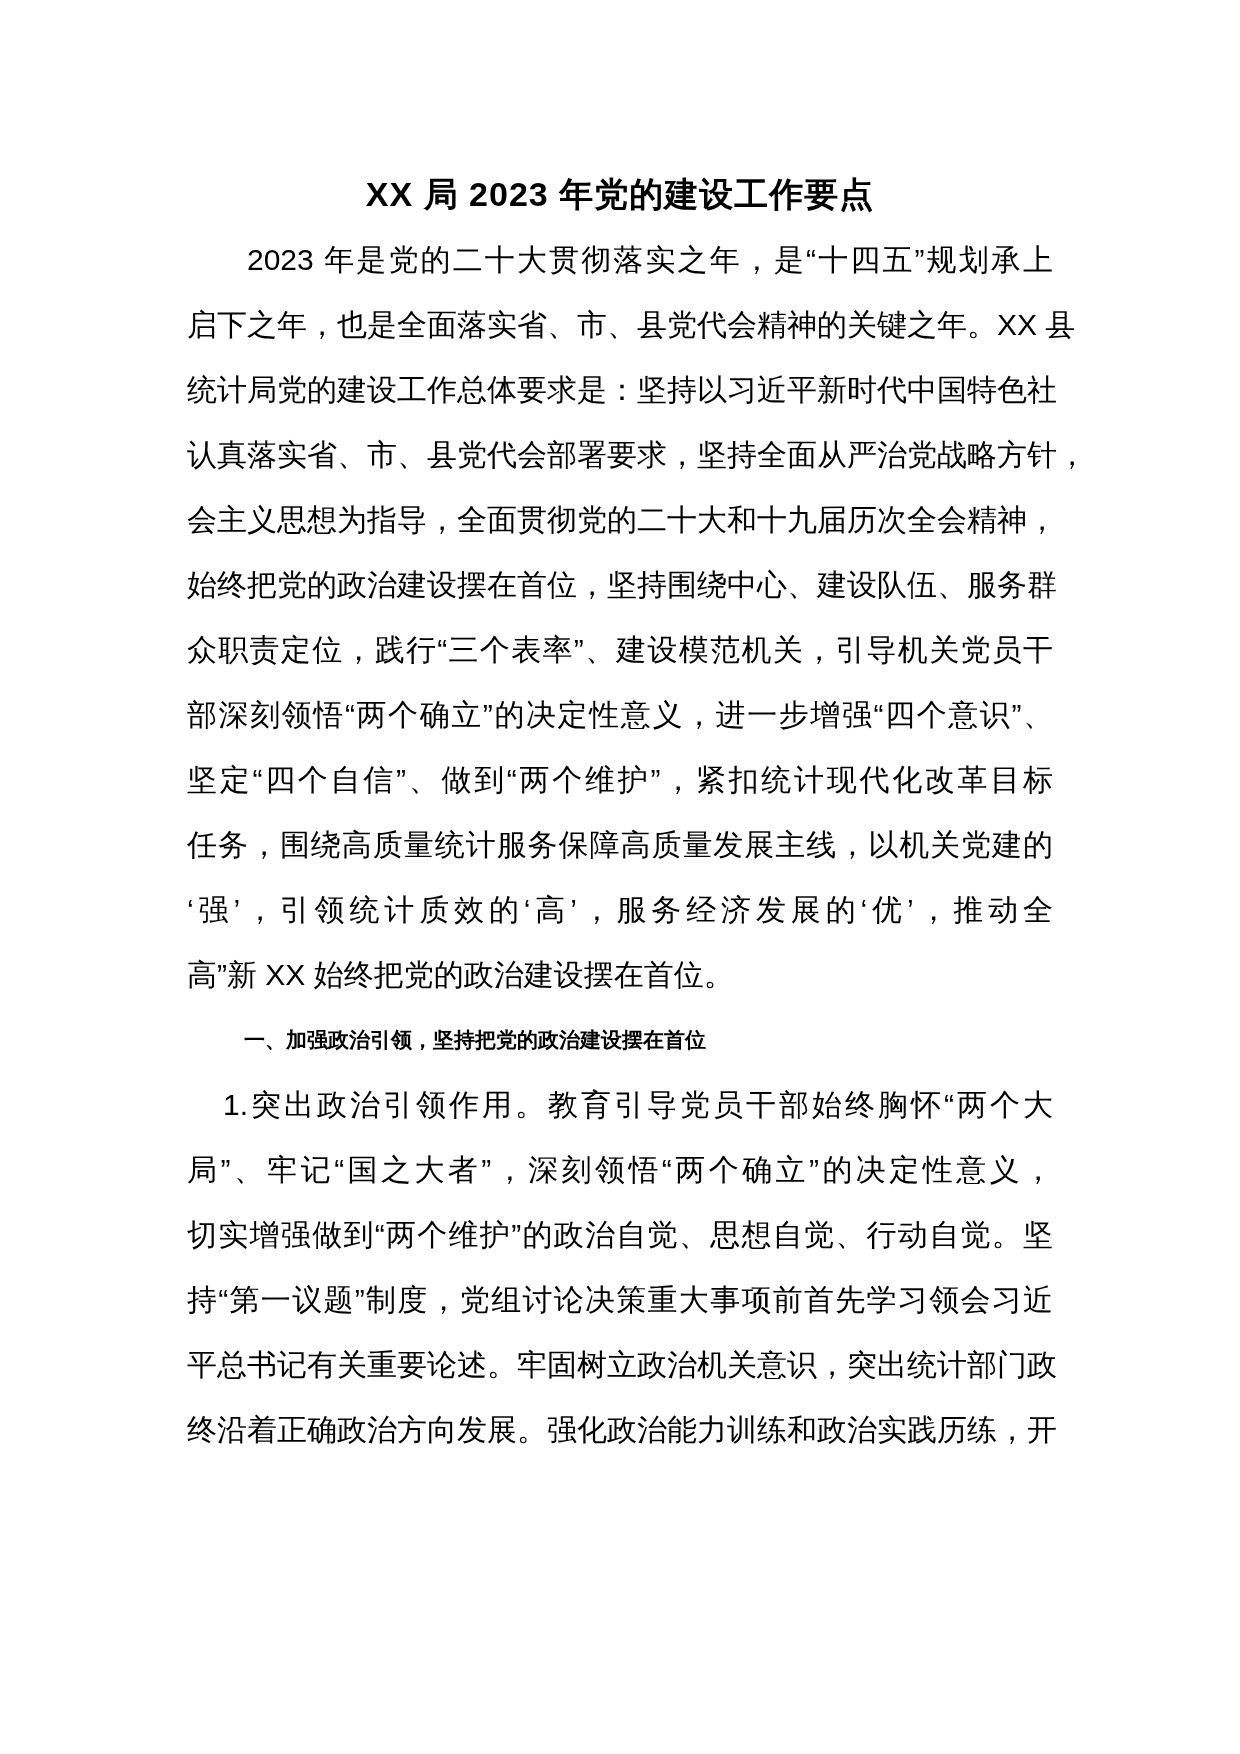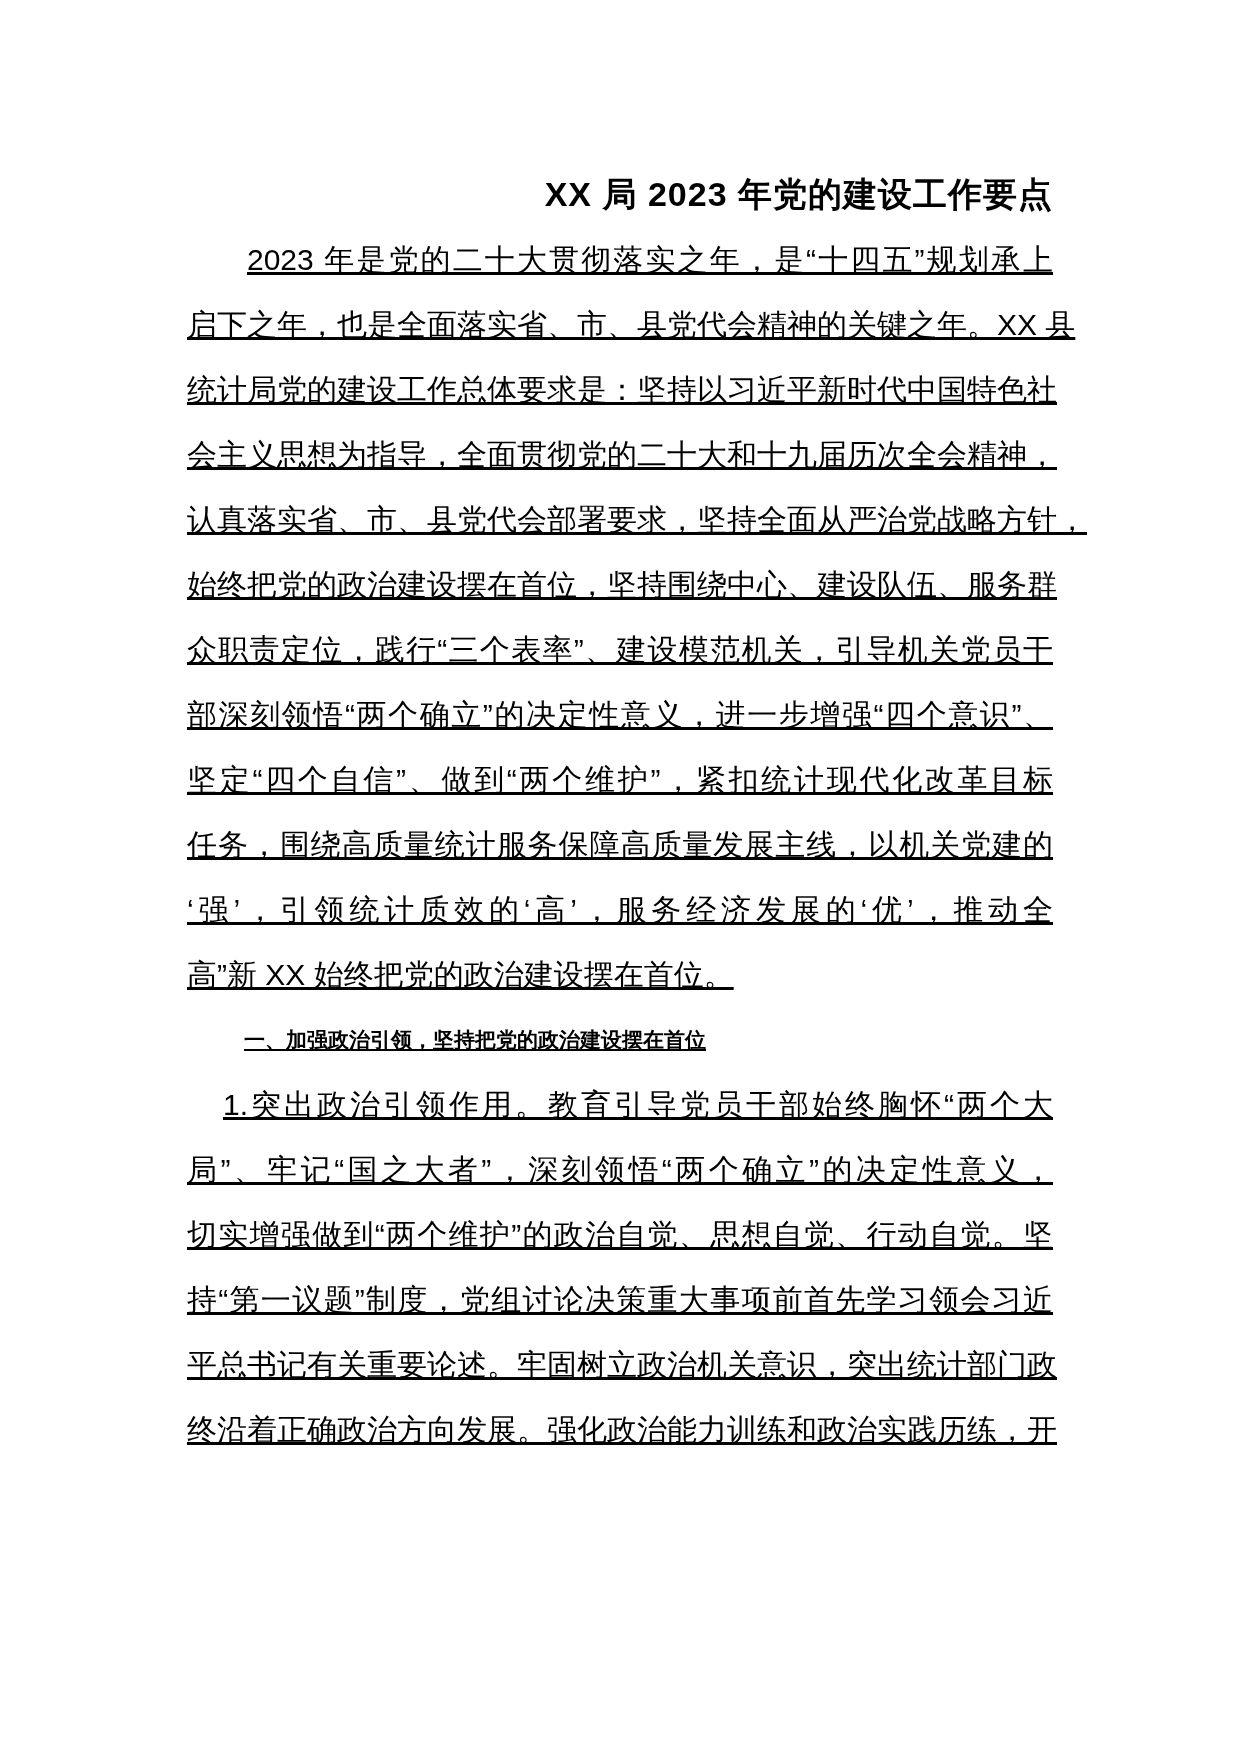--- a/index.html
+++ b/index.html
@@ -20,31 +20,30 @@
     position: absolute;
     left: 187px;
     top: 162px;
     width: 866px;
   }
   .doc-title {
     height: 65px;
     line-height: 65px;
     font-size: 34px;
     font-weight: 700;
-    text-align: right;
+    text-align: center;
     white-space: nowrap;
     letter-spacing: 1px;
   }
   .line {
     height: 65px;
     line-height: 65px;
     font-size: 30px;
     white-space: nowrap;
     overflow: visible;
-    text-decoration: underline;
   }
   
   .fill {
     text-align: justify;
     text-align-last: justify;
     text-justify: inter-character;
   }
   .indent-2 {
     text-indent: 60px;
   }
@@ -61,22 +60,22 @@
 <body>
 
 <div class="page">
   <div class="content">
 
     <div class="doc-title">XX 局 2023 年党的建设工作要点</div>
 
     <div class="line fill indent-2">2023 年是党的二十大贯彻落实之年，是“十四五”规划承上</div>
     <div class="line fill">启下之年，也是全面落实省、市、县党代会精神的关键之年。XX 县</div>
     <div class="line fill">统计局党的建设工作总体要求是：坚持以习近平新时代中国特色社</div>
+    <div class="line fill">认真落实省、市、县党代会部署要求，坚持全面从严治党战略方针，</div>
     <div class="line fill">会主义思想为指导，全面贯彻党的二十大和十九届历次全会精神，</div>
-    <div class="line fill">认真落实省、市、县党代会部署要求，坚持全面从严治党战略方针，</div>
     <div class="line fill">始终把党的政治建设摆在首位，坚持围绕中心、建设队伍、服务群</div>
     <div class="line fill">众职责定位，践行“三个表率”、建设模范机关，引导机关党员干</div>
     <div class="line fill">部深刻领悟“两个确立”的决定性意义，进一步增强“四个意识”、</div>
     <div class="line fill">坚定“四个自信”、做到“两个维护”，紧扣统计现代化改革目标</div>
     <div class="line fill">任务，围绕高质量统计服务保障高质量发展主线，以机关党建的</div>
     <div class="line fill">‘强’，引领统计质效的‘高’，服务经济发展的‘优’，推动全</div>
     <div class="line">高”新 XX 始终把党的政治建设摆在首位。</div>
 
     <div class="line heading">一、加强政治引领，坚持把党的政治建设摆在首位</div>
 

